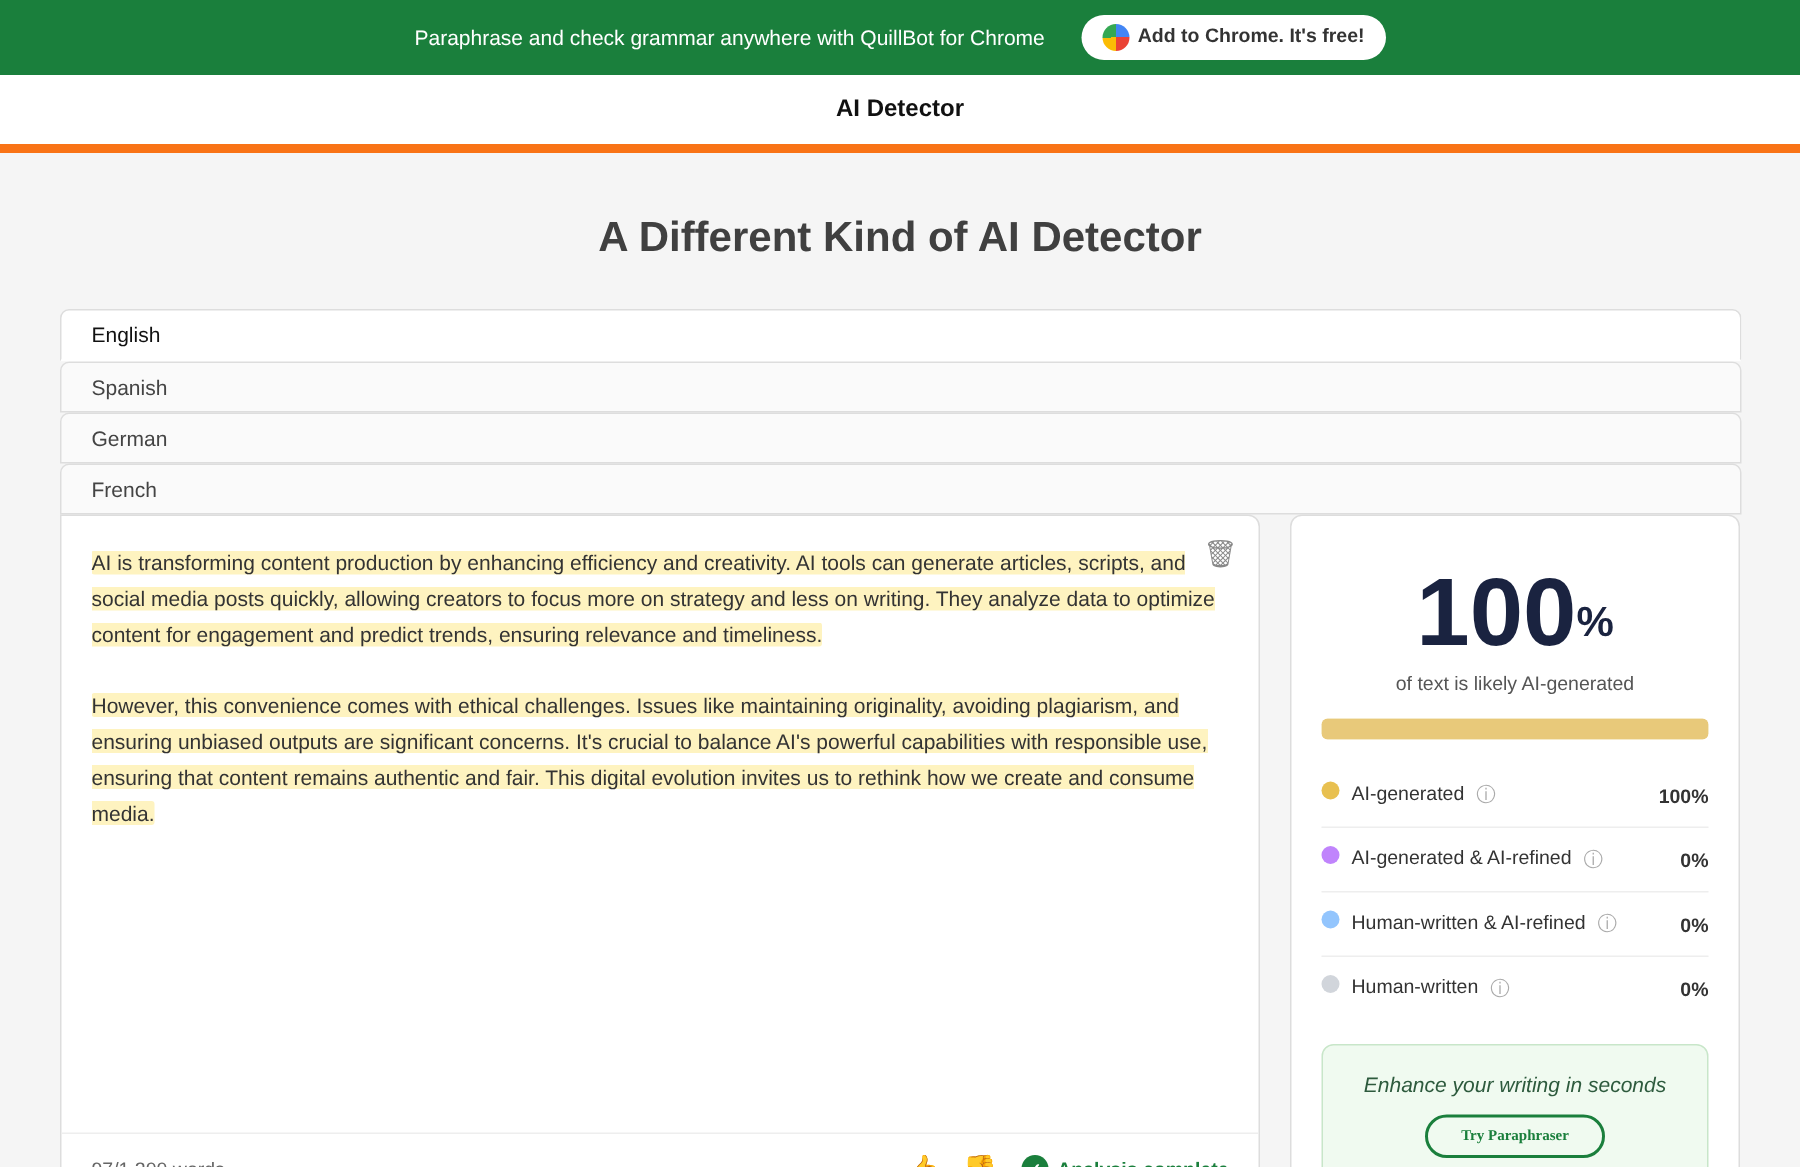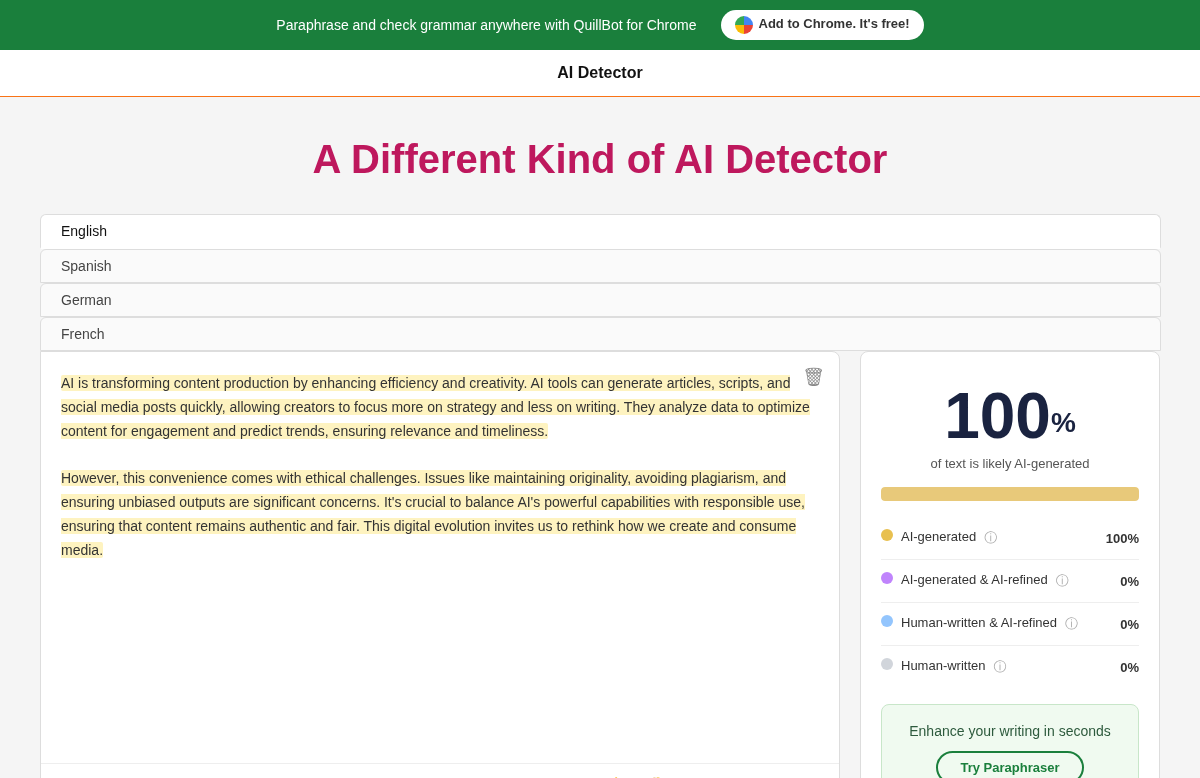--- a/index.html
+++ b/index.html
@@ -37,21 +37,21 @@
       border-radius: 50%;
       background: conic-gradient(#4285F4 0deg 90deg, #EA4335 90deg 180deg, #FBBC05 180deg 270deg, #34A853 270deg 360deg);
       position: relative;
       display: inline-block;
       flex-shrink: 0;
     }
 
     
     .nav-bar {
       background: white;
-      border-bottom: 1px solid #f97316;
+      border-bottom: 6px solid #f97316;
       display: flex;
       align-items: center;
       justify-content: center;
       padding: 14px 15px;
     }
     .nav-title {
       font-size: 16px;
       font-weight: 600;
       color: #111;
     }
@@ -62,23 +62,23 @@
       margin: 0 auto;
       padding: 40px 20px 30px;
     }
 
     
     .hero {
       text-align: center;
       margin-bottom: 32px;
     }
     .hero-title {
-      font-size: 40px;
+      font-size: 28px;
       font-weight: 700;
-      color: #be185d;
+      color: #404040;
       margin-bottom: 14px;
     }
     .hero-subtitle {
       font-size: 15px;
       color: #555;
       line-height: 1.6;
       max-width: 560px;
       margin: 0 auto;
     }
 
@@ -283,30 +283,32 @@
       border-radius: 8px;
       padding: 18px 16px;
       text-align: center;
       margin-top: 20px;
     }
     .enhance-title {
       font-size: 14px;
       color: #2d5a3d;
       margin-bottom: 12px;
       font-weight: 500;
+      font-style: italic;
     }
     .try-paraphraser-btn {
       border: 2px solid #1a7f3c;
       background: transparent;
       color: #1a7f3c;
       border-radius: 20px;
       padding: 7px 22px;
-      font-size: 13px;
+      font-size: 10px;
       font-weight: 600;
       cursor: pointer;
+      font-family: Liberation Serif, serif;
     }
   </style>
 </head>
 <body>
 
 <div class="top-banner">
   <span class="banner-text">Paraphrase and check grammar anywhere with QuillBot for Chrome</span>
   <button class="add-chrome-btn">
     <span class="chrome-icon"></span>
     <span>Add to Chrome. It's free!</span>

